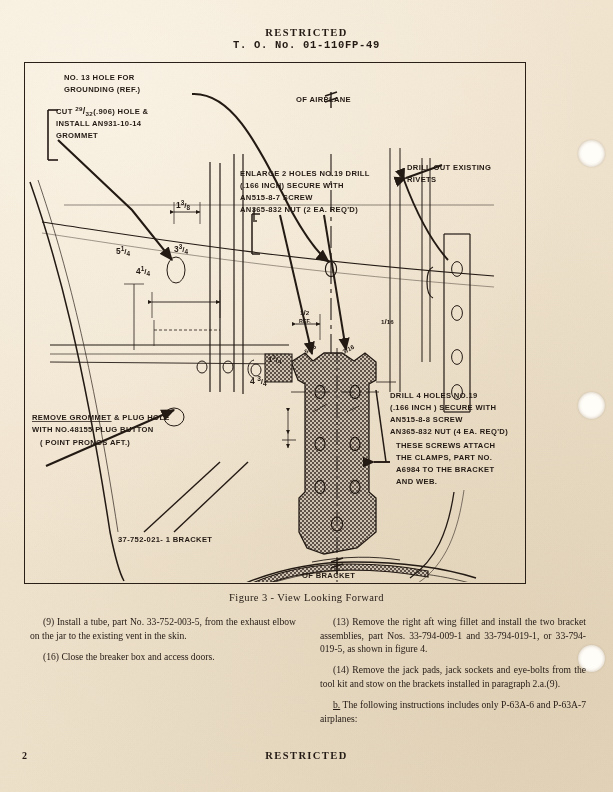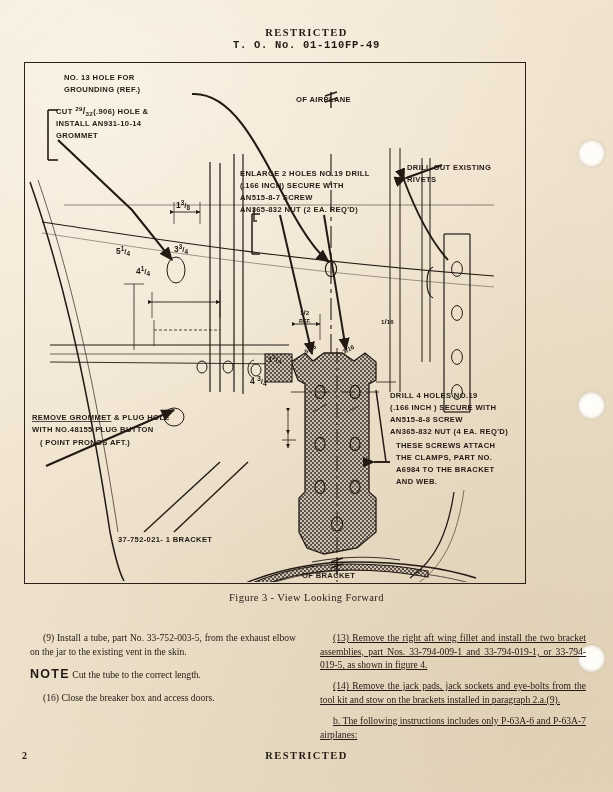--- a/index.html
+++ b/index.html
@@ -42,23 +42,23 @@
   .figwrap{position:absolute;left:24px;top:62px;width:500px;height:368px;}
   svg.fig{position:absolute;left:0;top:0;}
 
   .cap{
     position:absolute;top:592px;left:0;right:0;text-align:center;
     font-size:10.5px;letter-spacing:.4px;
   }
 
   
   .cols{position:absolute;top:615px;left:30px;width:556px;height:120px;}
-  .col{position:absolute;top:16px;width:266px;font-size:9.6px;line-height:1.42;text-align:justify;}
+  .col{position:absolute;top:0;width:266px;font-size:9.6px;line-height:1.42;text-align:justify;}
   .colL{left:0;}
-  .colR{left:290px;text-decoration:underline;}
+  .colR{left:290px;}
   .col p{margin:0 0 7.5px 0;text-indent:13px;}
   .col p.noind{text-indent:0;}
   .note{font-weight:bold;font-size:12.5px;letter-spacing:1.3px;font-family:"Liberation Sans",sans-serif;}
   .u{text-decoration:underline;}
 
   
   .foot{position:absolute;bottom:28px;left:0;right:0;height:14px;}
   .foot .pg{position:absolute;left:22px;top:0;font-size:10px;font-weight:bold;}
   .foot .rs{position:absolute;left:0;right:0;text-align:center;font-size:10.5px;letter-spacing:1.4px;font-weight:bold;}
 
@@ -338,21 +338,20 @@
     <text x="320" y="292" font-size="7" transform="rotate(-28 320 292)"><tspan font-size="6">3</tspan><tspan font-size="7.6">/</tspan><tspan font-size="6">16</tspan></text>
   </g>
 </svg>
 </div>
 
 <div class="cap">Figure 3 - View Looking Forward</div>
 
 <div class="cols">
   <div class="col colL">
     <p>(9)  Install a tube, part No. 33-752-003-5, from the exhaust elbow on the jar to the existing vent in the skin.</p>
-    <p class="noind"><span class="note">NOTE</span> <span>Cut the tube to the correct length.</span></p>
     <p>(16)  Close the breaker box and access doors.</p>
   </div>
   <div class="col colR">
     <p>(13)  Remove the right aft wing fillet and install the two bracket assemblies, part Nos. 33-794-009-1 and 33-794-019-1, or 33-794-019-5, as shown in figure 4.</p>
     <p>(14)  Remove the jack pads, jack sockets and eye-bolts from the tool kit and stow on the brackets installed in paragraph 2.a.(9).</p>
     <p><span class="u">b.</span> <span>The following instructions includes only P-63A-6 and P-63A-7 airplanes:</span></p>
   </div>
 </div>
 
 <div class="foot">

